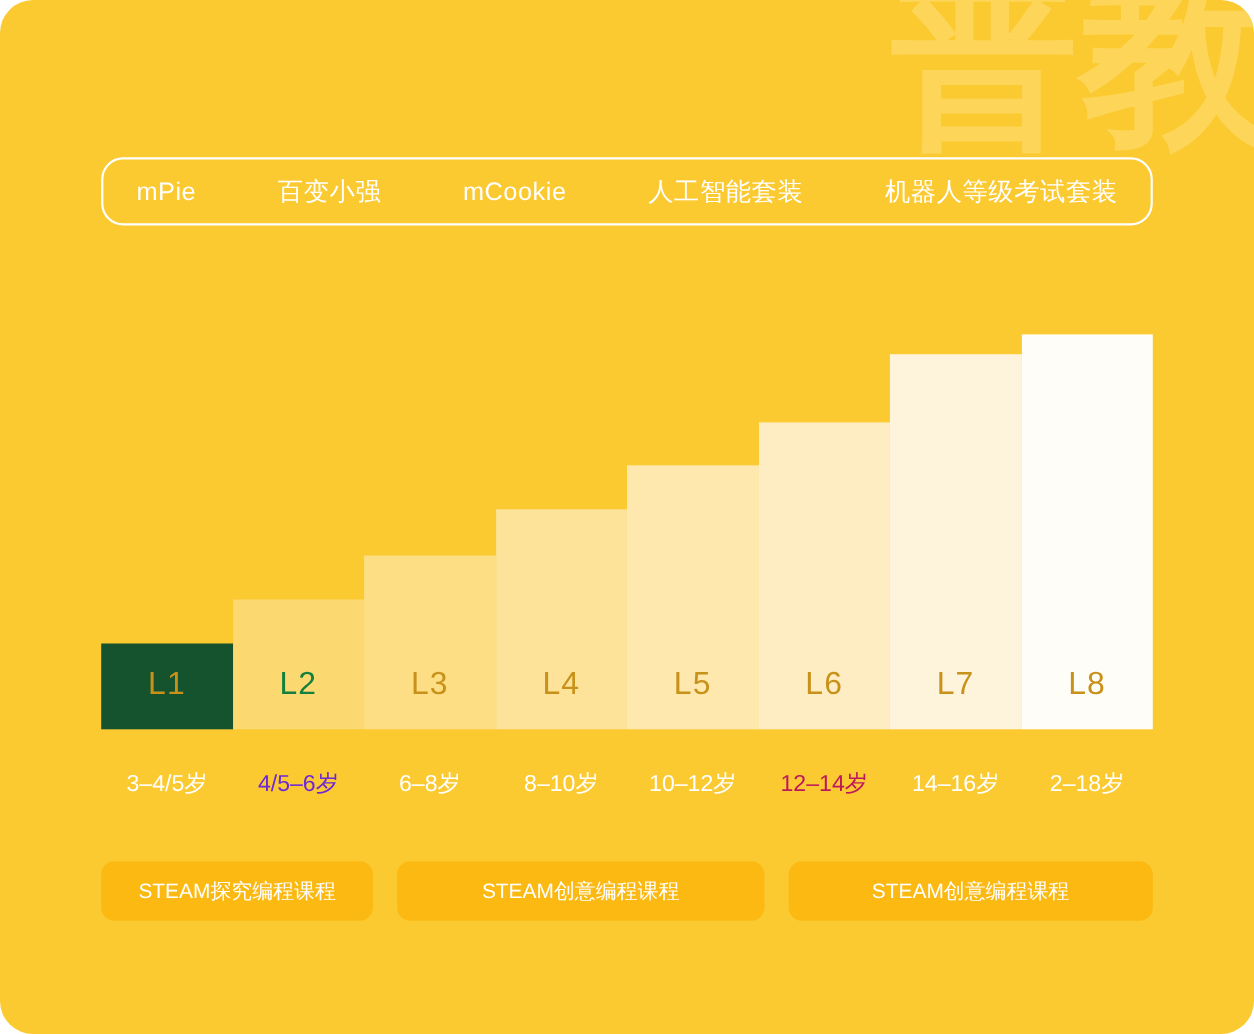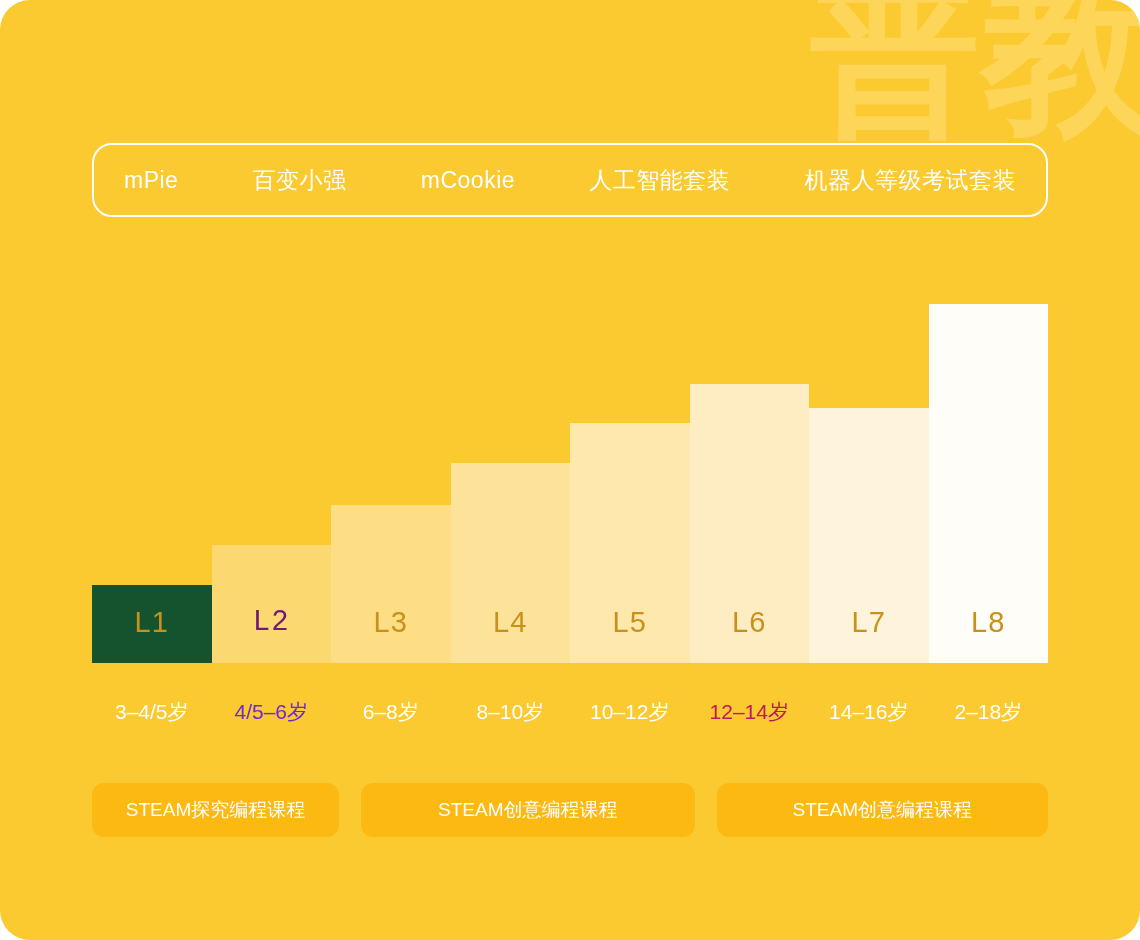--- a/index.html
+++ b/index.html
@@ -37,21 +37,21 @@
     user-select: none;
     white-space: nowrap;
   }
 
   
   #product-bar {
     position: absolute;
     left: 92px;
     top: 143px;
     width: 956px;
-    height: 74px;
+    height: 62px;
     box-sizing: border-box;
     border: 2px solid #FFFFFF;
     border-radius: 20px;
     display: flex;
     align-items: center;
     justify-content: space-between;
     padding: 0 30px;
   }
   .product-item {
     color: #FFFFFF;
@@ -140,35 +140,35 @@
     <span class="product-item">mCookie</span>
     <span class="product-item">人工智能套装</span>
     <span class="product-item">机器人等级考试套装</span>
   </div>
 
   <div id="chart">
     <div class="bar" style="height: 78px; background: #14532d;">
       <span class="bar-label" style="color: rgb(200, 146, 26);">L1</span>
     </div>
     <div class="bar" style="height: 118px; background: rgb(252, 217, 112);">
-      <span class="bar-label" style="color: #701a75; font-family: Liberation Mono, monospace;">L2</span>
+      <span class="bar-label" style="color: #15803d;">L2</span>
     </div>
     <div class="bar" style="height: 158px; background: rgb(253, 222, 133);">
       <span class="bar-label" style="color: rgb(200, 146, 26);">L3</span>
     </div>
     <div class="bar" style="height: 200px; background: rgb(253, 227, 154);">
       <span class="bar-label" style="color: rgb(200, 146, 26);">L4</span>
     </div>
     <div class="bar" style="height: 240px; background: rgb(254, 232, 174);">
       <span class="bar-label" style="color: rgb(200, 146, 26);">L5</span>
     </div>
     <div class="bar" style="height: 279px; background: rgb(254, 237, 195);">
       <span class="bar-label" style="color: rgb(200, 146, 26); text-align: center;">L6</span>
     </div>
-    <div class="bar" style="height: 255px; background: rgb(254, 243, 219);">
+    <div class="bar" style="height: 341px; background: rgb(254, 243, 219);">
       <span class="bar-label" style="color: rgb(200, 146, 26);">L7</span>
     </div>
     <div class="bar" style="height: 359px; background: rgb(255, 253, 248);">
       <span class="bar-label" style="color: rgb(200, 146, 26);">L8</span>
     </div>
   </div>
 
   <div id="age-row">
     <span class="age-item" style="color: rgb(255, 255, 255);">3–4/5岁</span>
     <span class="age-item" style="color: #6d28d9;">4/5–6岁</span>

